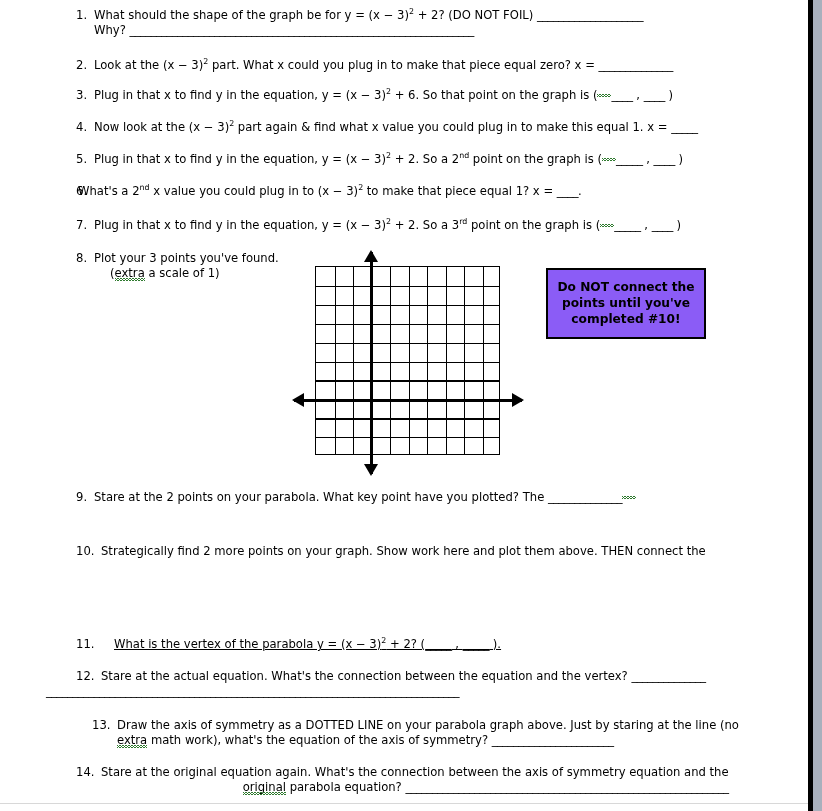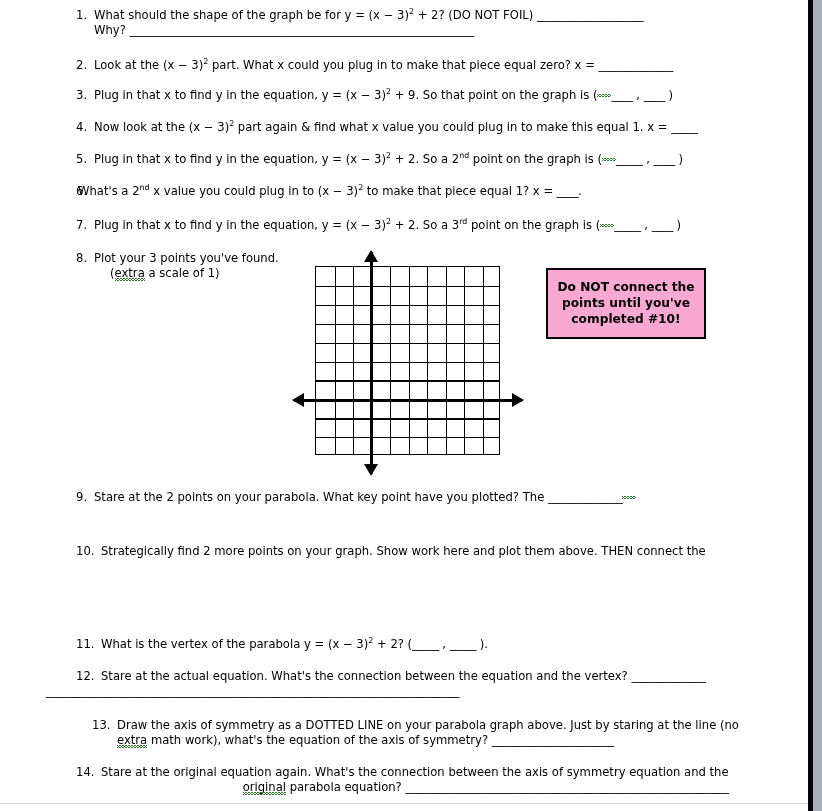--- a/index.html
+++ b/index.html
@@ -180,21 +180,21 @@
     top: 268px;
     width: 160px;
     box-sizing: border-box;
     border: 2.4px solid #000;
     padding: 9px 6px 10px 6px;
     text-align: center;
     font-size: 12.2px;
     font-weight: bold;
     line-height: 16px;
     color: #000;
-    background: #f9a8d4;
+    background: #8b5cf6;
   }
   #callout div { white-space: nowrap; }
 </style>
 </head>
 <body>
 
 <div id="page">
   <div class="content">
 
     <div class="q" style="left:76px; top:8px;">
@@ -203,21 +203,21 @@
       <span class="line2" style="margin-left:18px;"><span>Why? </span><span class="blank">_________________________________________________________________</span></span>
     </div>
 
     <div class="q" style="left:76px; top:58px;">
       <span class="num">2.</span>
       <span class="body" style="margin-left:18px;"><span>Look at the (x − 3)</span><sup>2</sup><span> part. What x could you plug in to make that piece equal zero?    x = </span><span class="blank">______________</span></span>
     </div>
 
     <div class="q" style="left:76px; top:88px;">
       <span class="num">3.</span>
-      <span class="body" style="margin-left:18px;"><span>Plug in that x to find y in the equation, y = (x − 3)</span><sup>2</sup><span> + 9. So that point on the graph is (</span><span class="spell-sm"></span><span class="blank">____</span><span> , </span><span class="blank">____</span><span> )</span></span>
+      <span class="body" style="margin-left:18px;"><span>Plug in that x to find y in the equation, y = (x − 3)</span><sup>2</sup><span> + 6. So that point on the graph is (</span><span class="spell-sm"></span><span class="blank">____</span><span> , </span><span class="blank">____</span><span> )</span></span>
     </div>
 
     <div class="q" style="left:76px; top:120px;">
       <span class="num">4.</span>
       <span class="body" style="margin-left:18px;"><span>Now look at the (x − 3)</span><sup>2</sup><span> part again &amp; find what x value you could plug in to make this equal 1.   x = </span><span class="blank">_____</span></span>
     </div>
 
     <div class="q" style="left:76px; top:152px;">
       <span class="num">5.</span>
       <span class="body" style="margin-left:18px;"><span>Plug in that x to find y in the equation, y = (x − 3)</span><sup>2</sup><span> + 2. So a 2</span><sup>nd</sup><span> point on the graph is (</span><span class="spell-sm"></span><span class="blank">_____</span><span> , </span><span class="blank">____</span><span> )</span></span>
@@ -279,21 +279,21 @@
       <span class="body" style="margin-left:18px;"><span>Stare at the 2 points on your parabola. What key point have you plotted? The </span><span class="blank">______________</span><span class="spell-sm"></span></span>
     </div>
 
     <div class="q" style="left:76px; top:524px;margin-top:20px;">
       <span class="num">10.</span>
       <span class="body" style="margin-left:25px;">Strategically find 2 more points on your graph. Show work here and plot them above. THEN connect the</span>
     </div>
 
     <div class="q" style="left:76px; top:637px;">
       <span class="num">11.</span>
-      <span class="body" style="margin-left:25px;"><span>What is the vertex of the parabola y = (x − 3)</span><sup>2</sup><span> + 2? (</span><span class="blank">_____</span><span> , </span><span class="blank">_____</span><span> ).</span></span>
+      <span class="body" style="margin-left:38px;text-decoration:underline;"><span>What is the vertex of the parabola y = (x − 3)</span><sup>2</sup><span> + 2? (</span><span class="blank">_____</span><span> , </span><span class="blank">_____</span><span> ).</span></span>
     </div>
 
     <div class="q" style="left:76px; top:669px;">
       <span class="num">12.</span>
       <span class="body" style="margin-left:25px;"><span>Stare at the actual equation. What's the connection between the equation and the vertex? </span><span class="blank">______________</span></span>
       <span class="line2" style="margin-left:-30px;"><span class="blank">______________________________________________________________________________</span></span>
     </div>
 
     <div class="q" style="left:92px; top:718px;">
       <span class="num">13.</span>

